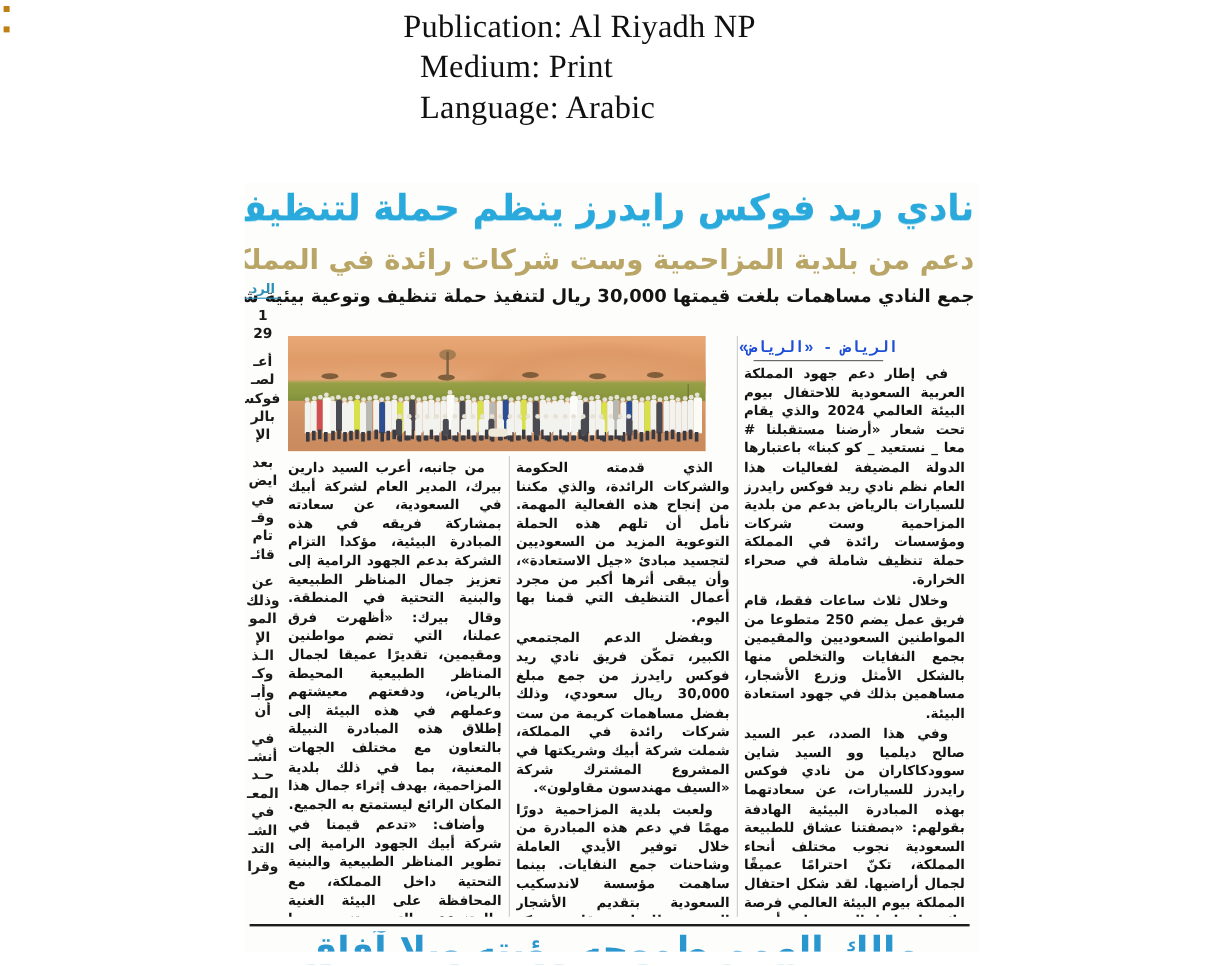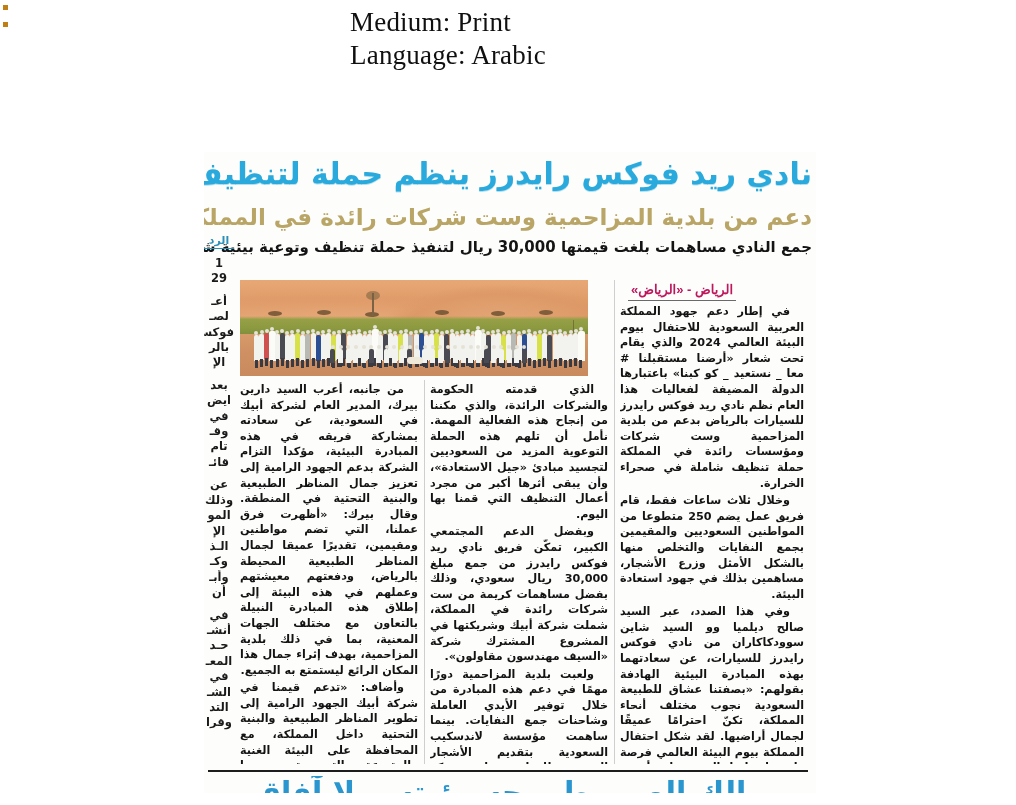--- a/index.html
+++ b/index.html
@@ -238,24 +238,24 @@
   #col-mid    { left: 196px; top: 230px; width: 178px; height: 382px; }
   #col-right  { left: 386px; top: 152px; width: 184px; height: 460px; }
 
   .byline {
     position: absolute;
     left: 386px;
     top: 130px;
     width: 184px;
     direction: rtl;
     text-align: center;
-    font-family: Liberation Sans, sans-serif;
+    font-family: Liberation Mono, monospace;
     font-size: 13px;
     font-weight: bold;
-    color: #be185d;
+    color: #1d4ed8;
   }
   .byline .rule {
     margin: 3px auto 0 auto;
     width: 108px;
     height: 1px;
     background: #6a6a6a;
   }
 
   
   .vrule {
@@ -298,20 +298,21 @@
     background: #ffffff;
   }
 </style>
 </head>
 <body>
 
 <div class="reg-mark" id="reg1"></div>
 <div class="reg-mark" id="reg2"></div>
 
 <div class="meta-block">
+  <span class="meta-line">Publication: Al Riyadh NP</span>
   <span class="meta-line indent">Medium: Print</span>
   <span class="meta-line indent">Language: Arabic</span>
 </div>
 
 <div class="clipping">
 
   <div class="headline-main">نادي ريد فوكس رايدرز ينظم حملة لتنظيف صحراء الخرارة</div>
   <div class="headline-sub">دعم من بلدية المزاحمية وست شركات رائدة في المملكة</div>
   <div class="headline-kicker">جمع النادي مساهمات بلغت قيمتها 30,000 ريال لتنفيذ حملة تنظيف وتوعية بيئية شاملة</div>
 

